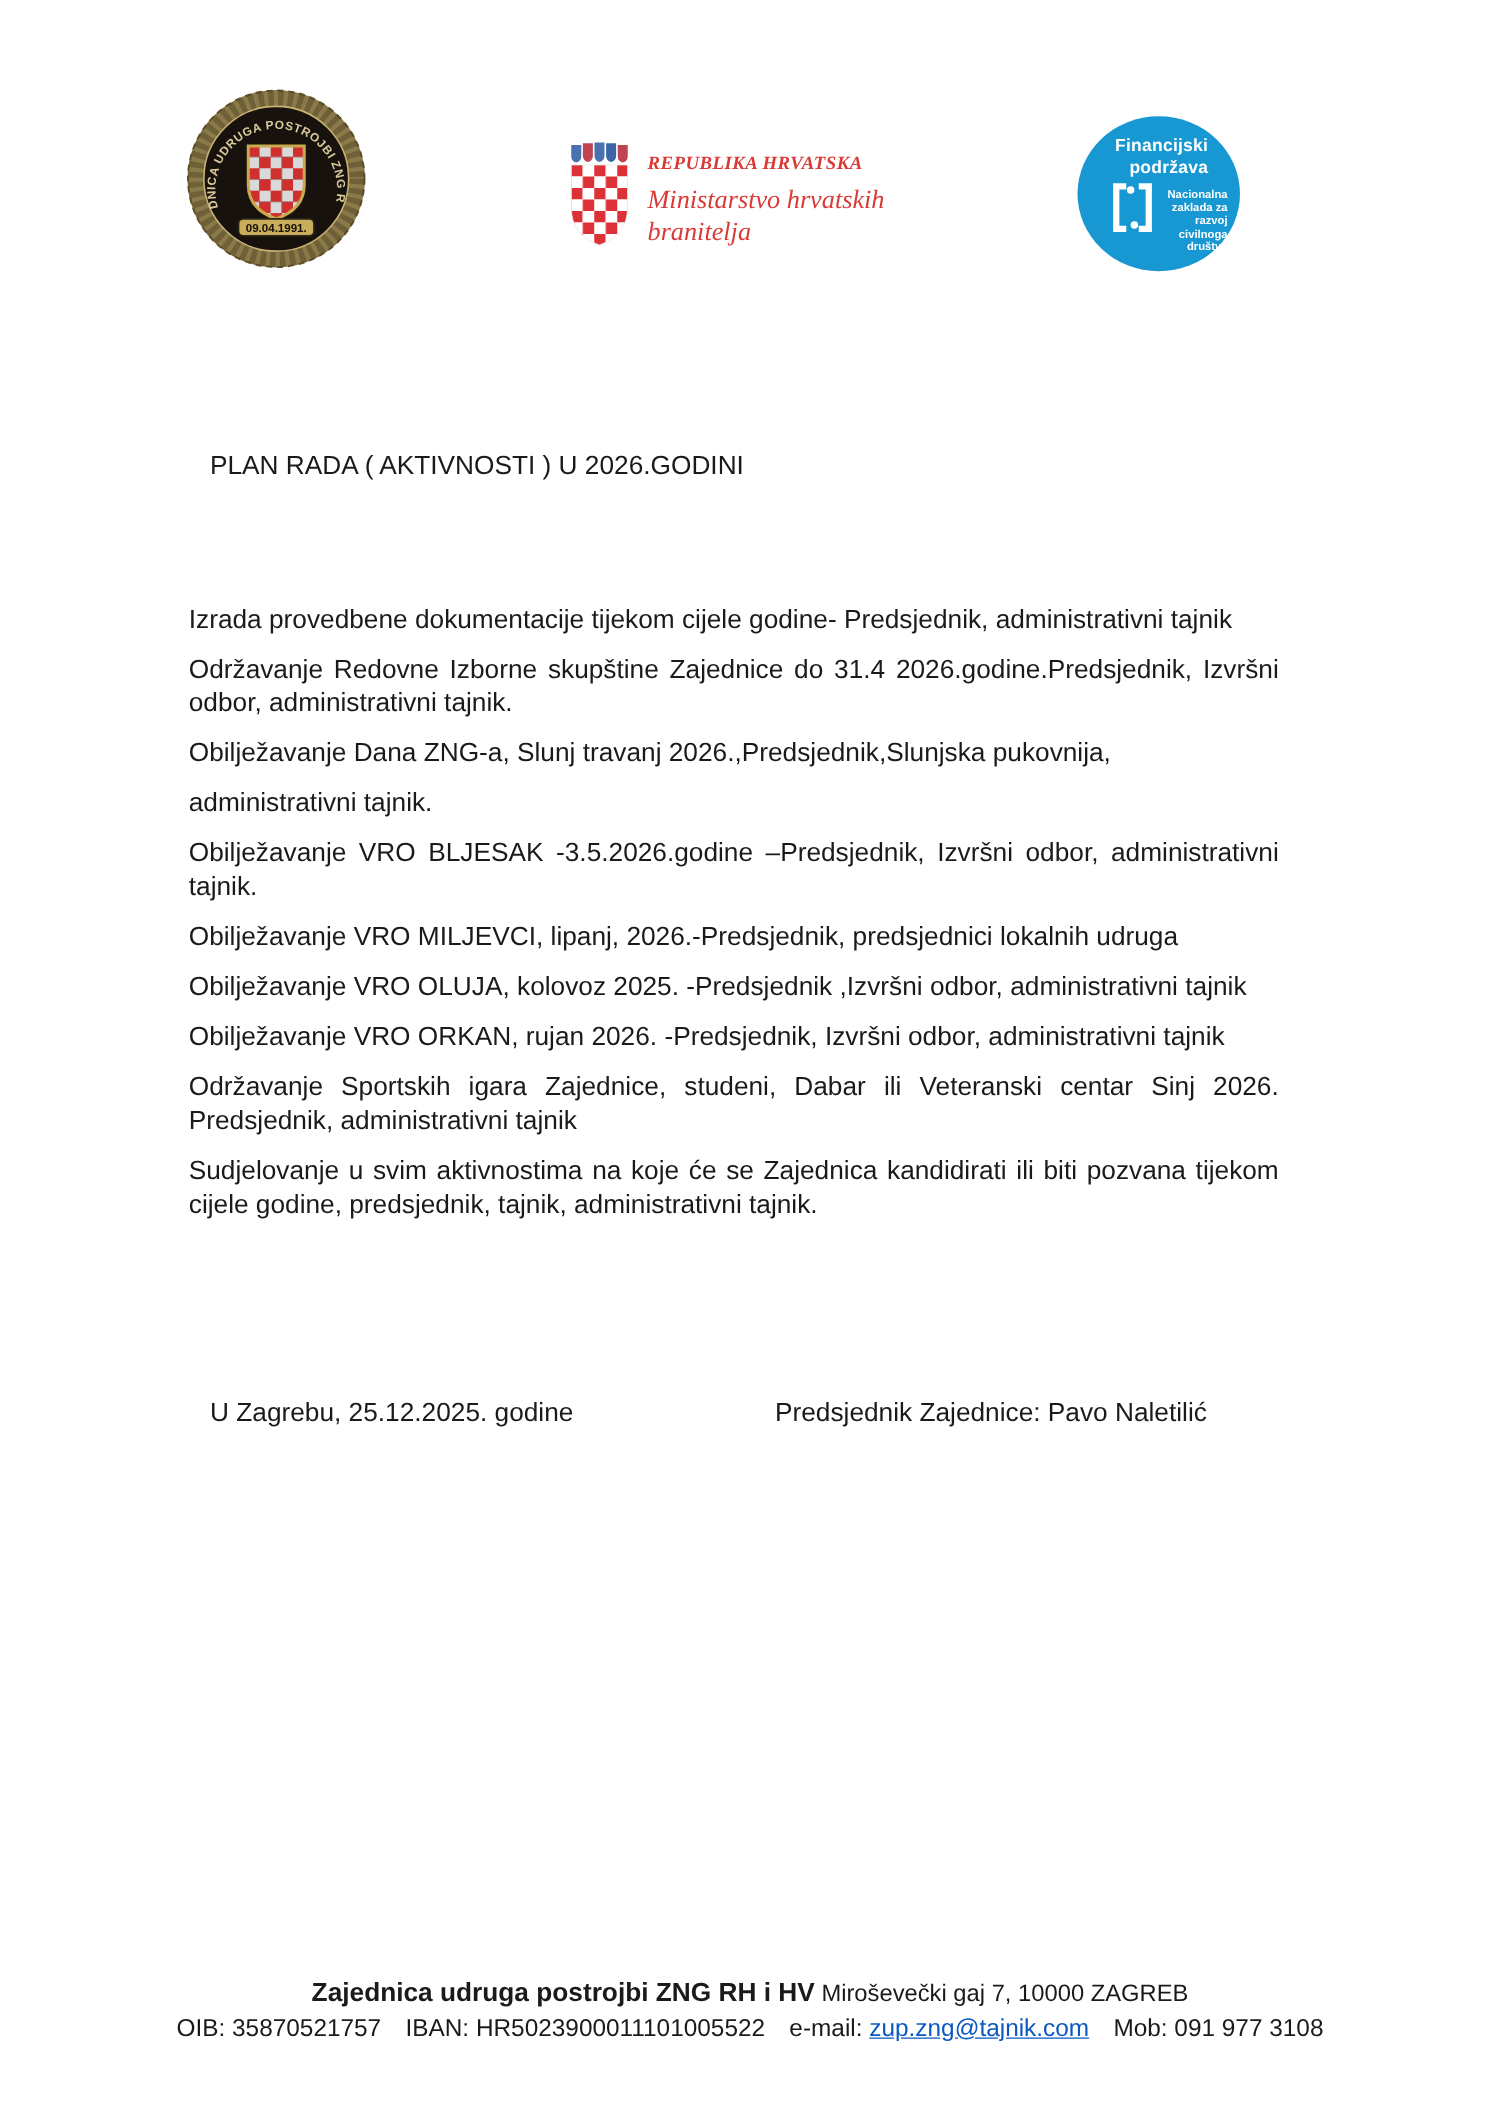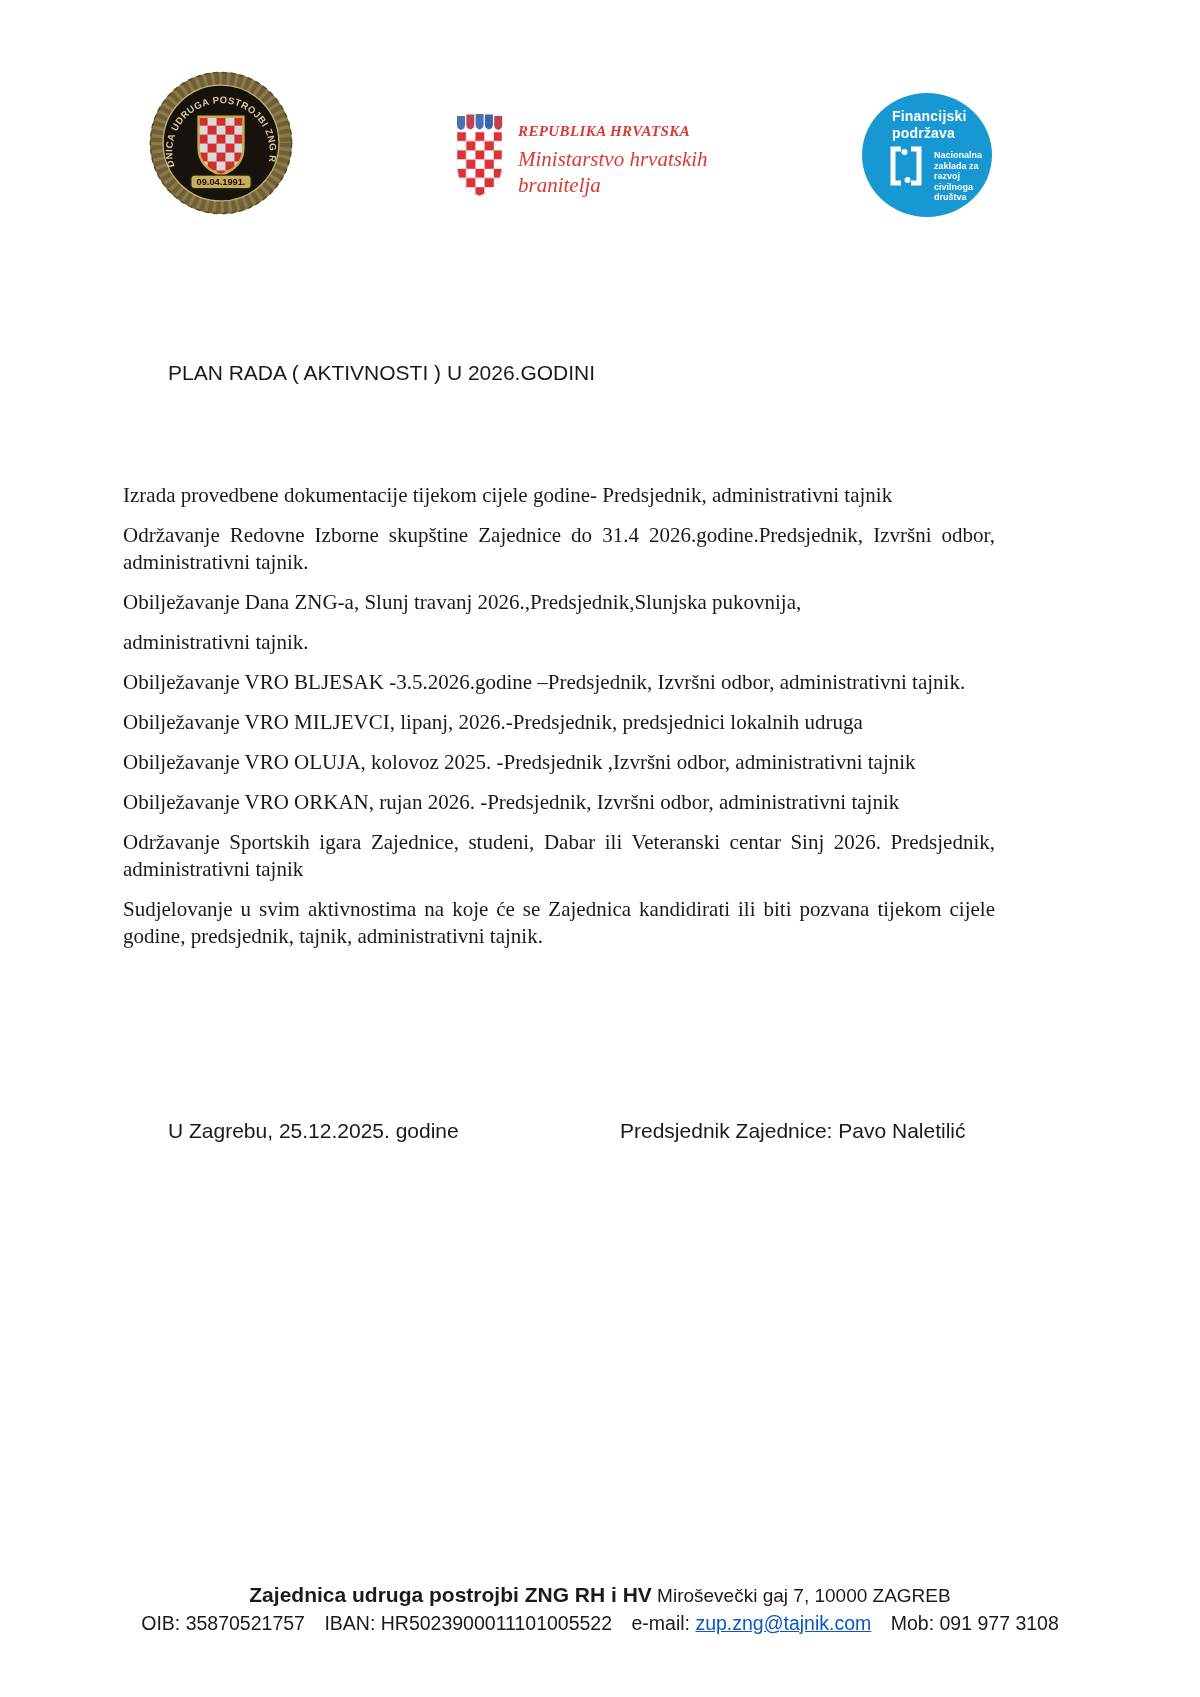--- a/index.html
+++ b/index.html
@@ -12,31 +12,31 @@
   
   .badge { position:absolute; left:148px; top:68px; width:146px; height:150px; }
 
   .ministry { position:absolute; left:456px; top:112px; display:flex; gap:15px;font-style:italic; }
   .ministry .arms { width:47px; height:90px; }
   .ministry-text { padding-top:11px; color:#d93a36; font-family:"Liberation Serif","DejaVu Serif",serif; }
   .ministry-rep { font-size:15px; letter-spacing:0.4px; margin-bottom:6px; font-weight:bold; }
   .ministry-name { font-size:21px; line-height:26px; white-space:pre-line; }
 
   .funder { position:absolute; left:862px; top:93px; width:130px; height:124px;
-            background:#1898d2; border-radius:50%; color:#fff; }
+            background:#1898d2; border-radius:50%; color:#fff;text-align:right; }
   .funder-title { position:absolute; left:30px; top:15px; font-size:14px; font-weight:bold;
                   line-height:17px; white-space:pre-line; letter-spacing:0.2px; }
   .bracket-icon { position:absolute; left:26px; top:51px; }
   .funder-org { position:absolute; left:72px; top:57px; font-size:9px; font-weight:bold;
                 line-height:10.5px; white-space:pre-line; }
 
   
   .doc-title { position:absolute; left:168px; top:361px; font-size:21px; }
 
-  .body-text { position:absolute; left:123px; top:482px; width:872px;font-family:Liberation Serif, serif; }
+  .body-text { position:absolute; left:151px; top:482px; width:872px; }
   .body-text p { margin:0 0 13px 0; font-size:21px; line-height:27px; text-align:justify; }
 
   .place-date { position:absolute; left:168px; top:1119px; font-size:21px; }
   .signature  { position:absolute; left:620px; top:1119px; font-size:21px; }
 
   
   .footer { position:absolute; left:0; top:1583px; width:1200px; text-align:center; }
   .footer-line1 { font-size:19px; }
   .footer-org { font-size:21px; font-weight:bold; }
   .footer-line2 { margin-top:5px; font-size:19.5px; }

